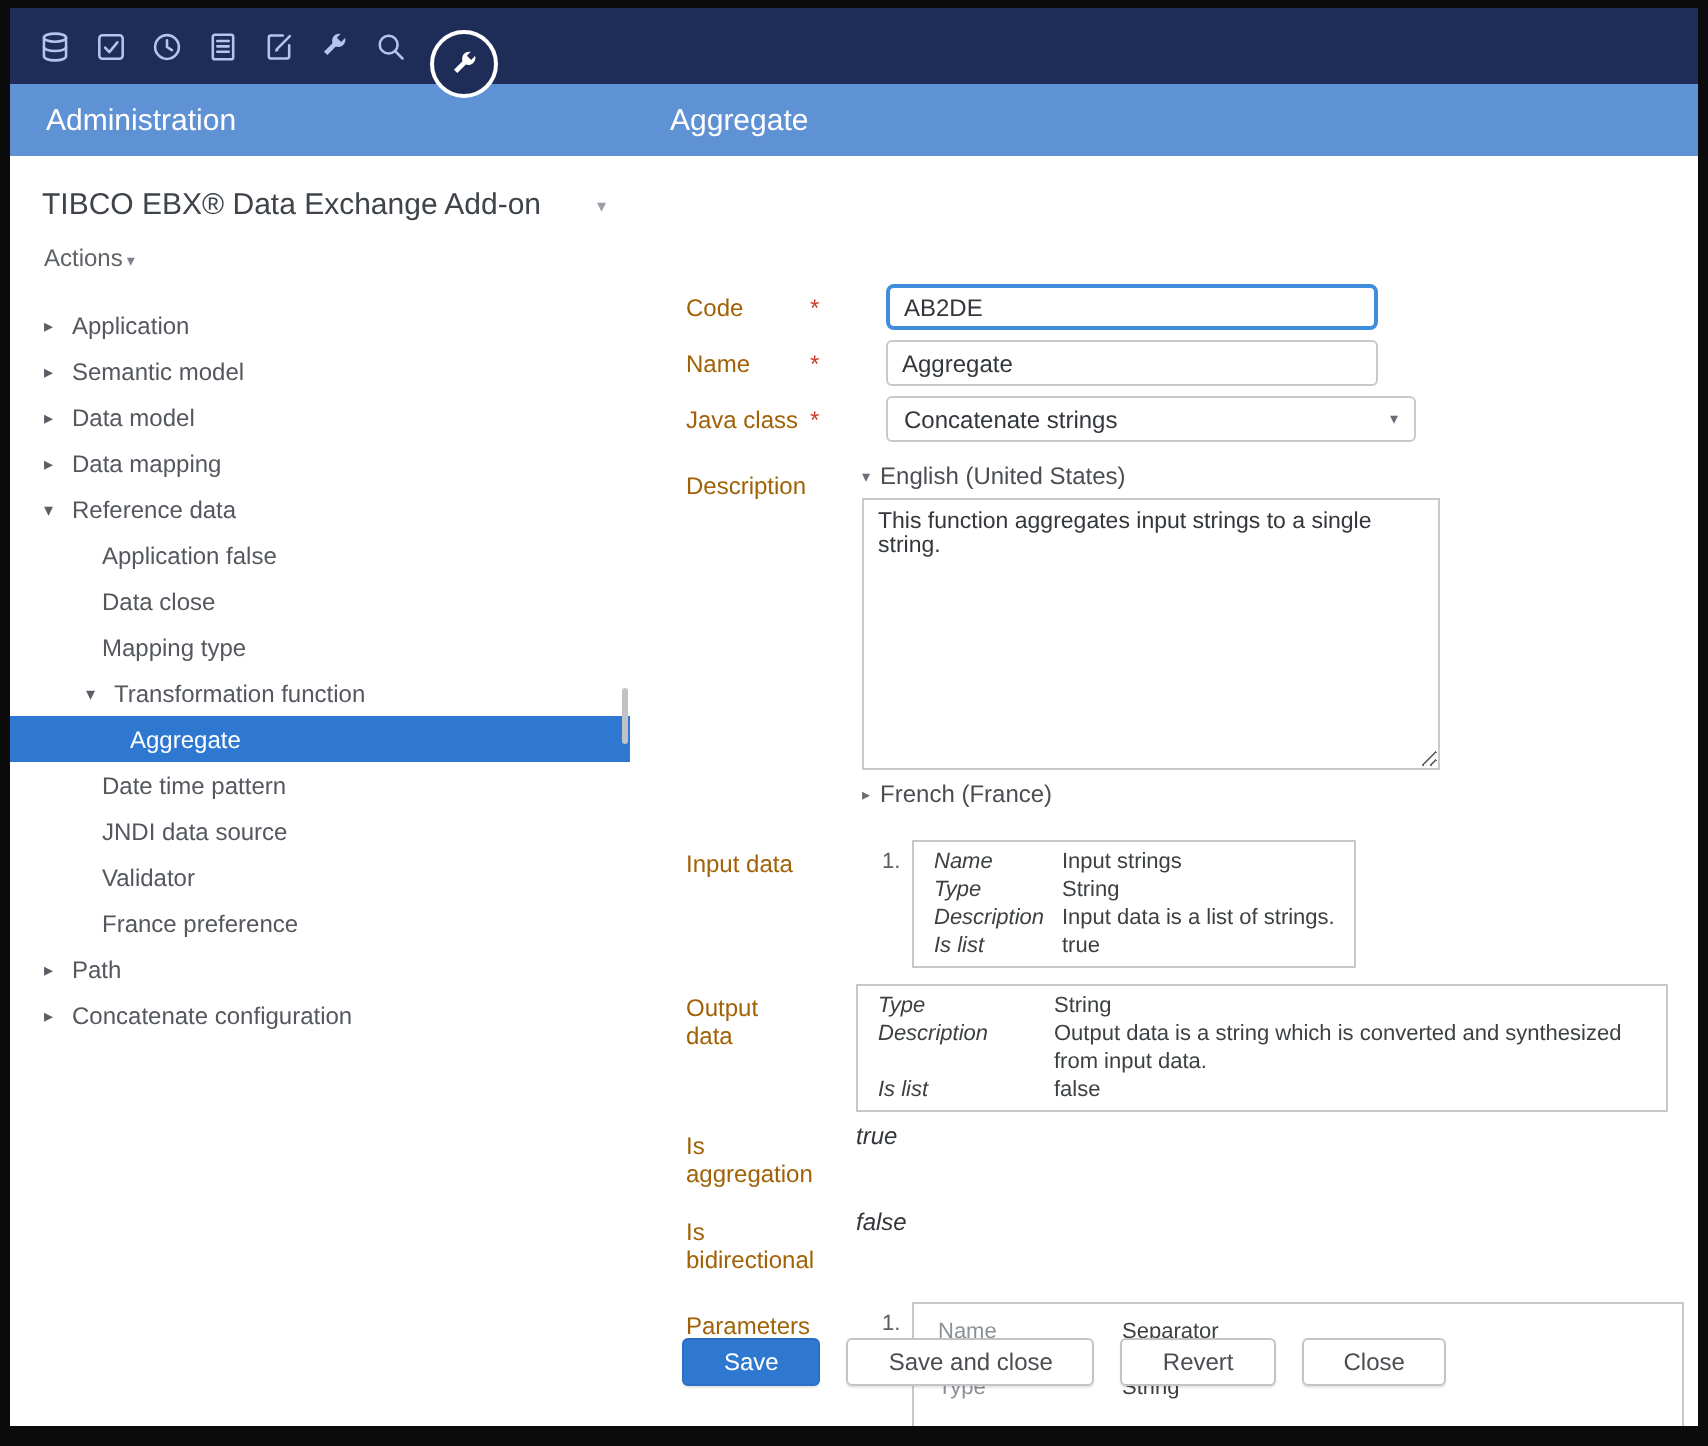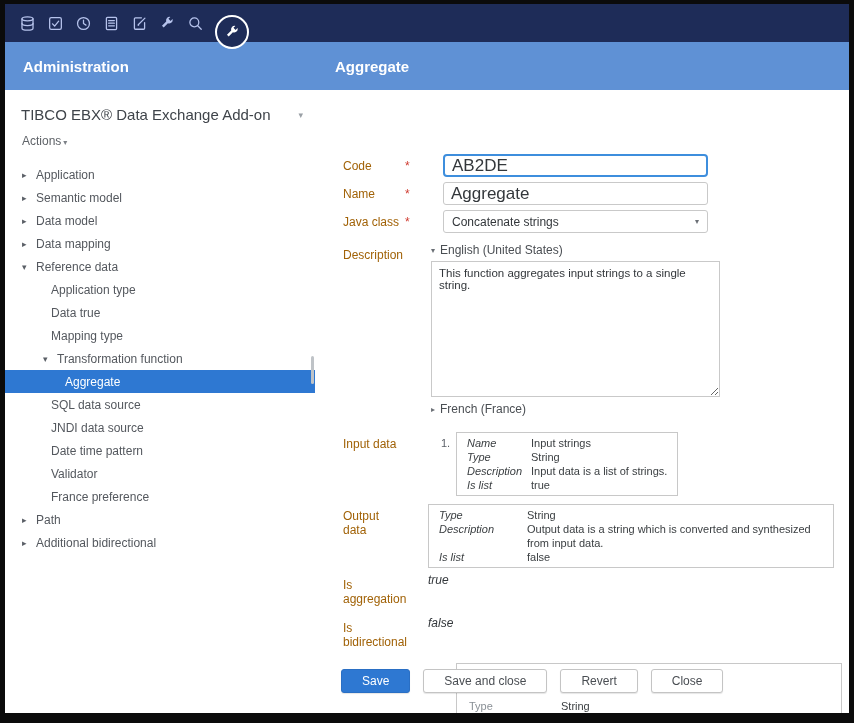--- a/index.html
+++ b/index.html
@@ -14,22 +14,22 @@
     position:relative; z-index:3; flex:none; }
   .tico{ width:28px; height:30px; display:flex; align-items:center; justify-content:center; cursor:pointer; }
   .tico svg{ width:17px; height:17px; stroke:#b6c3ec; fill:none; stroke-width:1.2; stroke-linecap:round; stroke-linejoin:round; }
   .tico svg .fill{ fill:#b6c3ec; stroke:none; }
   .active-tool{ width:34px; height:34px; border-radius:50%; background:#1e2c58; border:2px solid #ffffff;
     display:flex; align-items:center; justify-content:center; margin-left:6px; position:relative; top:9px; cursor:pointer; }
   .active-tool svg{ width:17px; height:17px; }
   .active-tool svg .fill{ fill:#ffffff; stroke:none; }
 
   
-  .header{ height:48px; background:#5f91d5; color:#fff; display:flex; align-items:center; font-size:15px;
-    flex:none; position:relative; z-index:1;font-weight:bold; }
+  .header{ height:36px; background:#5f91d5; color:#fff; display:flex; align-items:center; font-size:15px;
+    flex:none; position:relative; z-index:1; }
   .header-left{ width:310px; padding-left:18px; flex:none; }
   .header-right{ padding-left:20px; }
 
   
   .bodyrow{ flex:1; display:flex; overflow:hidden; background:#fff; }
 
   
   .sidebar{ width:310px; flex:none; position:relative; overflow:hidden; }
   .sb-title-row{ margin:16px 12px 0 16px; display:flex; justify-content:space-between; align-items:center;gap:20px; }
   .sb-title{ font-size:15px; color:#3f444a; }
@@ -45,21 +45,21 @@
   .p2{ padding-left:60px; }
   .titem.selected{ background:#2e78d2; color:#ffffff; }
   .sb-scroll-thumb{ position:absolute; right:1px; top:266px; width:3px; height:28px; background:#bfc3c7; border-radius:2px; }
 
   
   .content{ flex:1; position:relative; overflow:hidden; padding:64px 0 0 28px; background:#fff; }
   .frow{ display:flex; margin-bottom:5px; font-size:12px; }
   .flabel{ width:62px; flex:none; color:#a16207; padding-top:5px; }
   .freq{ width:23px; flex:none; color:#cf3b30; padding-top:5px; }
   .fcontrol{ flex:1; min-width:0; }
-  .tin{ width:265px; height:23px; border:1px solid #c9c9c9; border-radius:3px; padding:0 7px; font-size:17px;
+  .tin{ width:246px; height:23px; border:1px solid #c9c9c9; border-radius:3px; padding:0 7px; font-size:12px;
     color:#33373b; margin-left:15px; font-family:"Liberation Sans", sans-serif; outline:none; }
   .tin.focus{ border:2px solid #3e8edd; border-radius:4px; }
   .select{ width:265px; height:23px; border:1px solid #c9c9c9; border-radius:3px; padding:0 8px; margin-left:15px;
     display:flex; justify-content:space-between; align-items:center; color:#33373b; cursor:pointer; background:#fff; }
   .sel-caret{ font-size:8px; color:#6a6f75; }
 
   .mb10{ margin-bottom:10px; }
   .mt16{ margin-top:16px; }
   .mt8{ margin-top:8px; }
   .mt2{ margin-top:2px; }
@@ -182,57 +182,54 @@
         </div>
         <div class="titem p0">
           <span class="caret">▸</span>
           <span class="tlabel">Data mapping</span>
         </div>
         <div class="titem p0">
           <span class="caret">▾</span>
           <span class="tlabel">Reference data</span>
         </div>
         <div class="titem p1">
-          <span class="tlabel">Application type</span>
-        </div>
-        <div class="titem p1">
-          <span class="tlabel">Data true</span>
+          <span class="tlabel">Application false</span>
+        </div>
+        <div class="titem p1">
+          <span class="tlabel">Data close</span>
         </div>
         <div class="titem p1">
           <span class="tlabel">Mapping type</span>
         </div>
         <div class="titem p1c">
           <span class="caret">▾</span>
           <span class="tlabel">Transformation function</span>
         </div>
         <div class="titem p2 selected">
           <span class="tlabel">Aggregate</span>
         </div>
         <div class="titem p1">
-          <span class="tlabel">SQL data source</span>
+          <span class="tlabel">Date time pattern</span>
         </div>
         <div class="titem p1">
           <span class="tlabel">JNDI data source</span>
         </div>
         <div class="titem p1">
-          <span class="tlabel">Date time pattern</span>
-        </div>
-        <div class="titem p1">
           <span class="tlabel">Validator</span>
         </div>
         <div class="titem p1">
           <span class="tlabel">France preference</span>
         </div>
         <div class="titem p0">
           <span class="caret">▸</span>
           <span class="tlabel">Path</span>
         </div>
         <div class="titem p0">
           <span class="caret">▸</span>
-          <span class="tlabel">Additional bidirectional</span>
+          <span class="tlabel">Concatenate configuration</span>
         </div>
       </nav>
 
       <div class="sb-scroll-thumb"></div>
     </aside>
 
     <main class="content">
 
       <div class="frow">
         <span class="flabel">Code</span>

